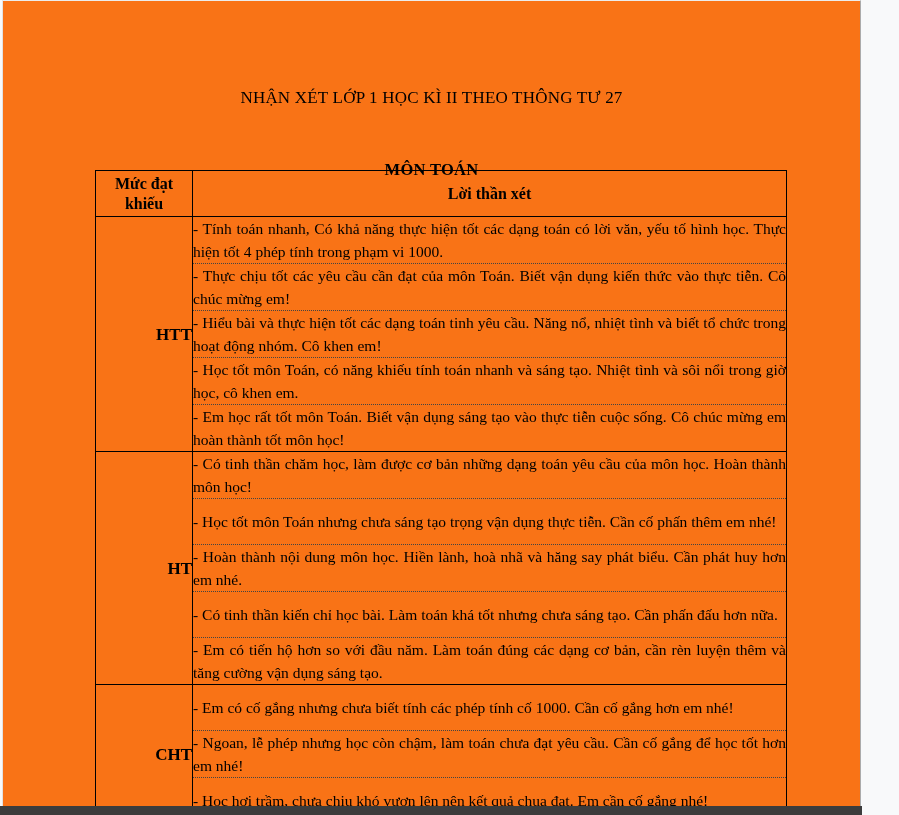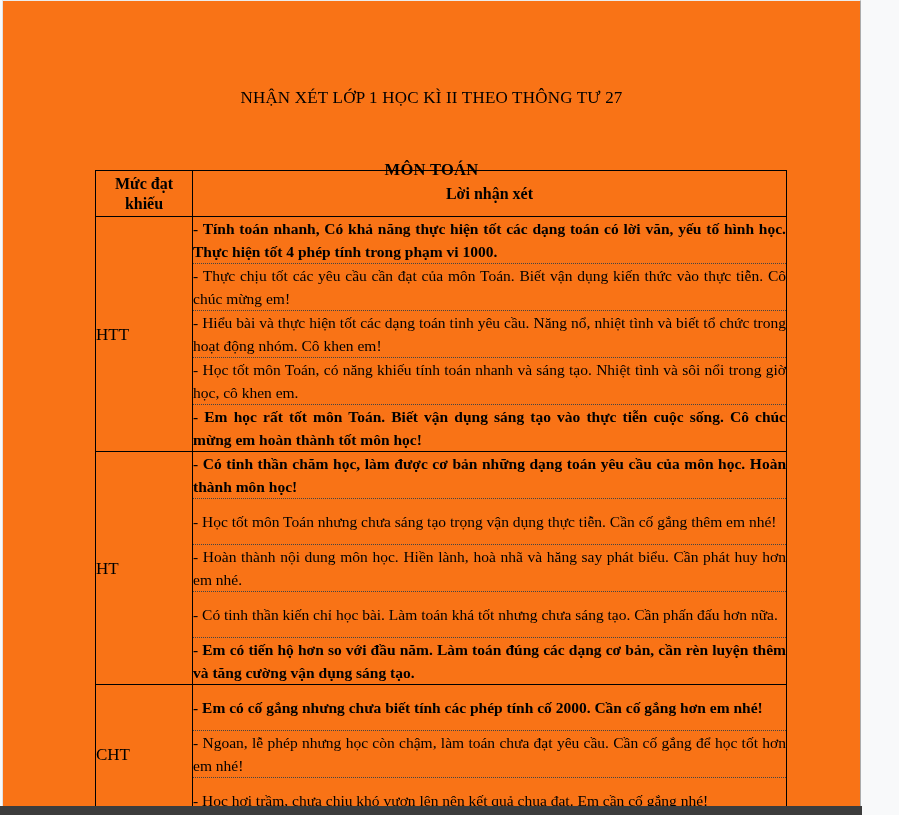--- a/index.html
+++ b/index.html
@@ -70,35 +70,35 @@
     border: 1px solid #000;
     height: 46px;
     font-size: 16px;
     line-height: 20px;
     font-weight: bold;
     text-align: center;
   }
   td.level {
     border: 1px solid #000;
     font-size: 17px;
-    font-weight: normal;
-    text-align: left;
+    font-weight: bold;
+    text-align: right;
     vertical-align: middle;
   }
   td.comment {
     border-left: 1px solid #000;
     border-right: 1px solid #000;
     border-bottom: 1px dotted #444;
     height: 46px;
     padding: 0 5px 0 7px;
     text-align: justify;
     vertical-align: top;
   }
-  tr.section-start td.comment { border-top: 1px solid #000; font-weight: bold; }
-  tr.section-end   td.comment { border-bottom: 1px solid #000; font-weight: bold; }
+  tr.section-start td.comment { border-top: 1px solid #000; }
+  tr.section-end   td.comment { border-bottom: 1px solid #000; }
   .page-bottom-bar {
     position: absolute;
     left: 0;
     top: 806px;
     width: 862px;
     height: 9px;
     background: #3c3c3c;
   }
 </style>
 </head>
@@ -111,21 +111,21 @@
 
   <table class="comments">
     <colgroup>
         <col class="c-level">
         <col class="c-comment">
       </colgroup>
 
     <tbody>
         <tr>
       <th class="hdr">Mức đạt khiếu</th>
-      <th class="hdr">Lời nhận xét</th>
+      <th class="hdr">Lời thần xét</th>
     </tr>
 
     <tr class="section-start">
       <td class="level" rowspan="5">HTT</td>
       <td class="comment">- Tính toán nhanh, Có khả năng thực hiện tốt các dạng toán có lời văn, yếu tố hình học. Thực hiện tốt 4 phép tính trong phạm vi 1000.</td>
     </tr>
     <tr>
       <td class="comment">- Thực chịu tốt các yêu cầu cần đạt của môn Toán. Biết vận dụng kiến thức vào thực tiễn. Cô chúc mừng em!</td>
     </tr>
     <tr>
@@ -136,35 +136,35 @@
     </tr>
     <tr class="section-end">
       <td class="comment">- Em học rất tốt môn Toán. Biết vận dụng sáng tạo vào thực tiễn cuộc sống. Cô chúc mừng em hoàn thành tốt môn học!</td>
     </tr>
 
     <tr class="section-start">
       <td class="level" rowspan="5">HT</td>
       <td class="comment">- Có tinh thần chăm học, làm được cơ bản những dạng toán yêu cầu của môn học. Hoàn thành môn học!</td>
     </tr>
     <tr>
-      <td class="comment">- Học tốt môn Toán nhưng chưa sáng tạo trọng vận dụng thực tiễn. Cần cố gắng thêm em nhé!</td>
+      <td class="comment">- Học tốt môn Toán nhưng chưa sáng tạo trọng vận dụng thực tiễn. Cần cố phấn thêm em nhé!</td>
     </tr>
     <tr>
       <td class="comment">- Hoàn thành nội dung môn học. Hiền lành, hoà nhã và hăng say phát biểu. Cần phát huy hơn em nhé.</td>
     </tr>
     <tr>
       <td class="comment">- Có tinh thần kiến chỉ học bài. Làm toán khá tốt nhưng chưa sáng tạo. Cần phấn đấu hơn nữa.</td>
     </tr>
     <tr class="section-end">
       <td class="comment">- Em có tiến hộ hơn so với đầu năm. Làm toán đúng các dạng cơ bản, cần rèn luyện thêm và tăng cường vận dụng sáng tạo.</td>
     </tr>
 
     <tr class="section-start">
       <td class="level" rowspan="3">CHT</td>
-      <td class="comment">- Em có cố gắng nhưng chưa biết tính các phép tính cố 2000. Cần cố gắng hơn em nhé!</td>
+      <td class="comment">- Em có cố gắng nhưng chưa biết tính các phép tính cố 1000. Cần cố gắng hơn em nhé!</td>
     </tr>
     <tr>
       <td class="comment">- Ngoan, lễ phép nhưng học còn chậm, làm toán chưa đạt yêu cầu. Cần cố gắng để học tốt hơn em nhé!</td>
     </tr>
     <tr>
       <td class="comment">- Học hơi trầm, chưa chịu khó vươn lên nên kết quả chua đạt. Em cần cố gắng nhé!</td>
     </tr>
   </tbody>
     </table>
 

